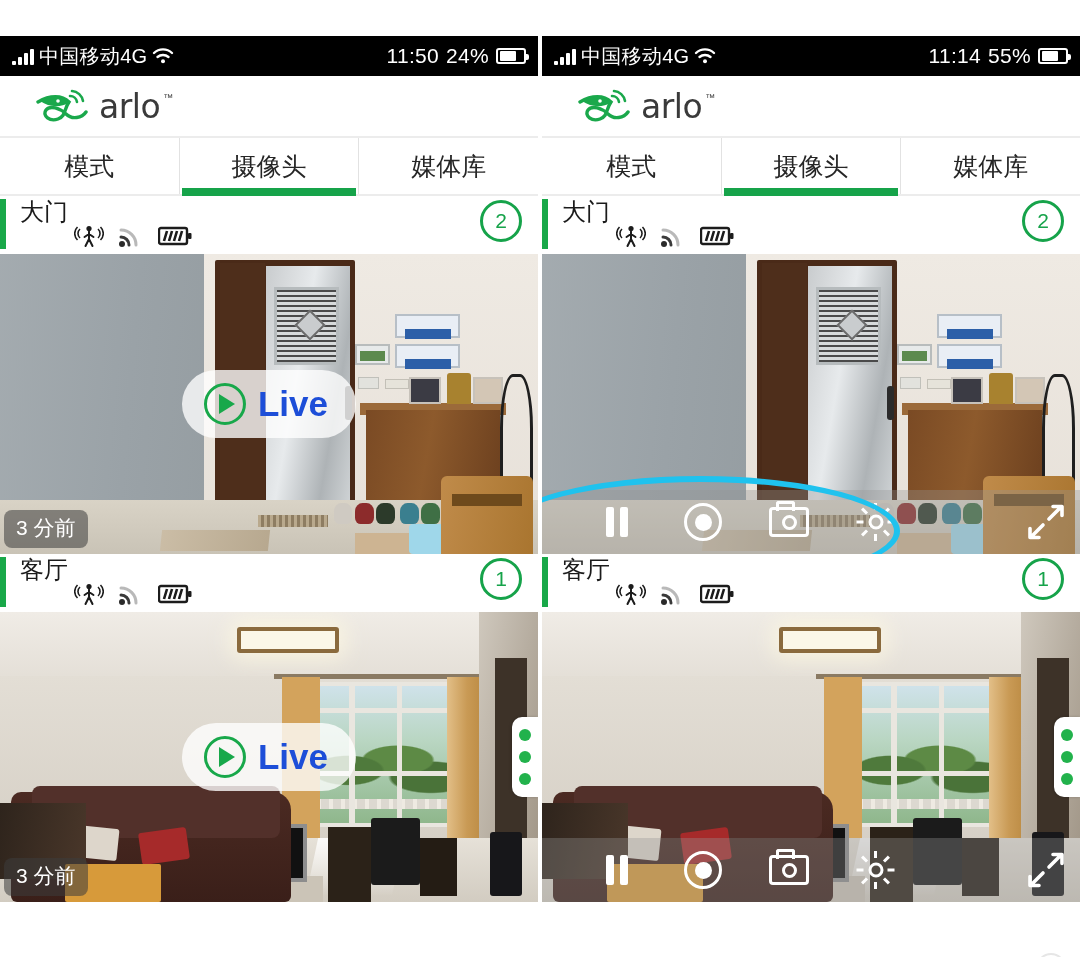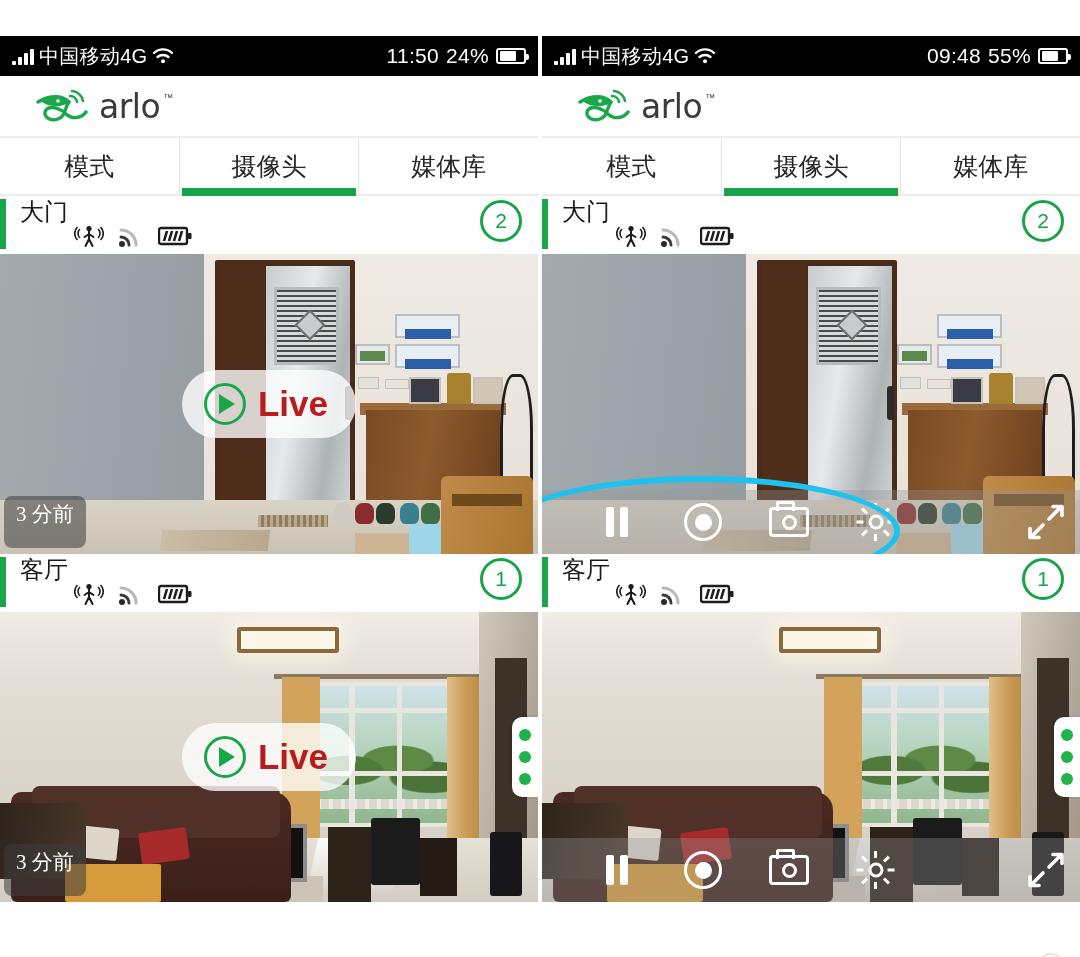--- a/index.html
+++ b/index.html
@@ -193,27 +193,27 @@
   .live-btn {
     position:absolute; left: 50%; top: 50%; transform: translate(-50%,-50%);
     display:flex; align-items:center; gap: 12px;
     background: rgba(255,255,255,.78); border-radius: 60px;
     padding: 13px 28px 13px 22px;
   }
   .play-circle { width: 42px; height: 42px; border:3px solid #18a84a; border-radius:50%;
     display:flex; align-items:center; justify-content:center; }
   .play-tri { width:0; height:0; border-left: 16px solid #18a84a;
     border-top: 10px solid transparent; border-bottom: 10px solid transparent; margin-left:4px;}
-  .live-txt { color:#b91c1c; font-size: 35px; font-weight: 700; font-family:"Liberation Sans",sans-serif; }
+  .live-txt { color:#1d4ed8; font-size: 35px; font-weight: 700; font-family:"Liberation Sans",sans-serif; }
 
   .time-chip {
     position:absolute; left: 4px; bottom: 6px;
     background: rgba(60,60,60,.55); color:#fff; border-radius: 8px;
-    padding: 4px 12px 20px; font-size: 21px;
-    font-family:Liberation Serif, serif;
+    padding: 4px 12px 6px; font-size: 21px;
+    font-family:Liberation Sans, sans-serif;
   }
 
   .dots-tab {
     position:absolute; right: 0; top: 50%; transform: translateY(-50%);
     background:#fff; border-radius: 10px 0 0 10px;
     padding: 12px 7px; display:flex; flex-direction:column; gap: 10px;
     box-shadow: -1px 0 3px rgba(0,0,0,.2);
   }
   .dots-tab i { width: 12px; height: 12px; border-radius:50%; background:#22b24c; display:block; }
 
@@ -490,21 +490,21 @@
         <span class="carrier">中国移动4G</span>
         <span class="wifi-ico">
           <svg width="22" height="18" viewBox="0 0 22 18">
               <path d="M2 6 A13 13 0 0 1 20 6" stroke="#fff" stroke-width="2.4" fill="none" stroke-linecap="round"></path>
               <path d="M5.5 10 A8.5 8.5 0 0 1 16.5 10" stroke="#fff" stroke-width="2.4" fill="none" stroke-linecap="round"></path>
               <circle cx="11" cy="14.2" r="2" fill="#fff"></circle>
             </svg>
         </span>
       </div>
       <div class="sb-right">
-        <span class="sb-time">09:48</span>
+        <span class="sb-time">11:14</span>
         <span class="sb-pct">55%</span>
         <span class="batt">
             <span></span>
           </span>
       </div>
     </div>
 
     <div class="logobar">
       <div class="logo-wrap">
         <span>

